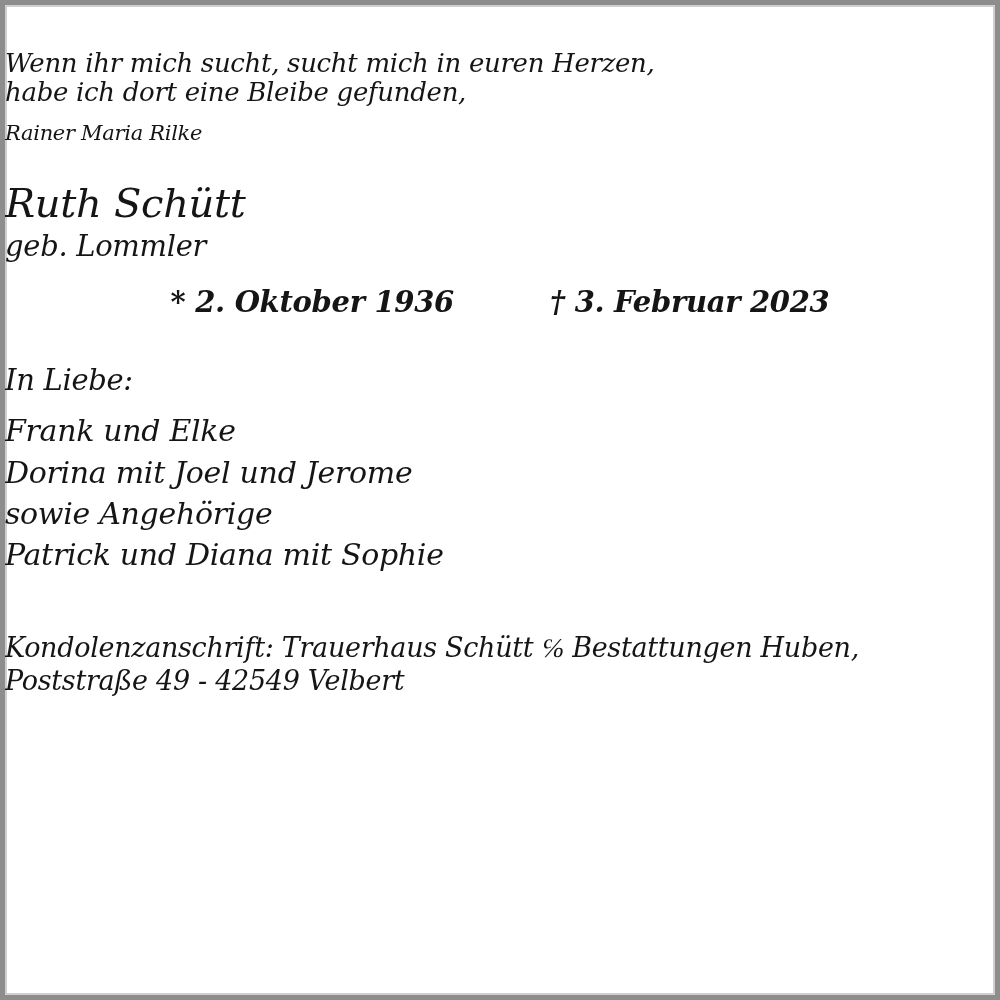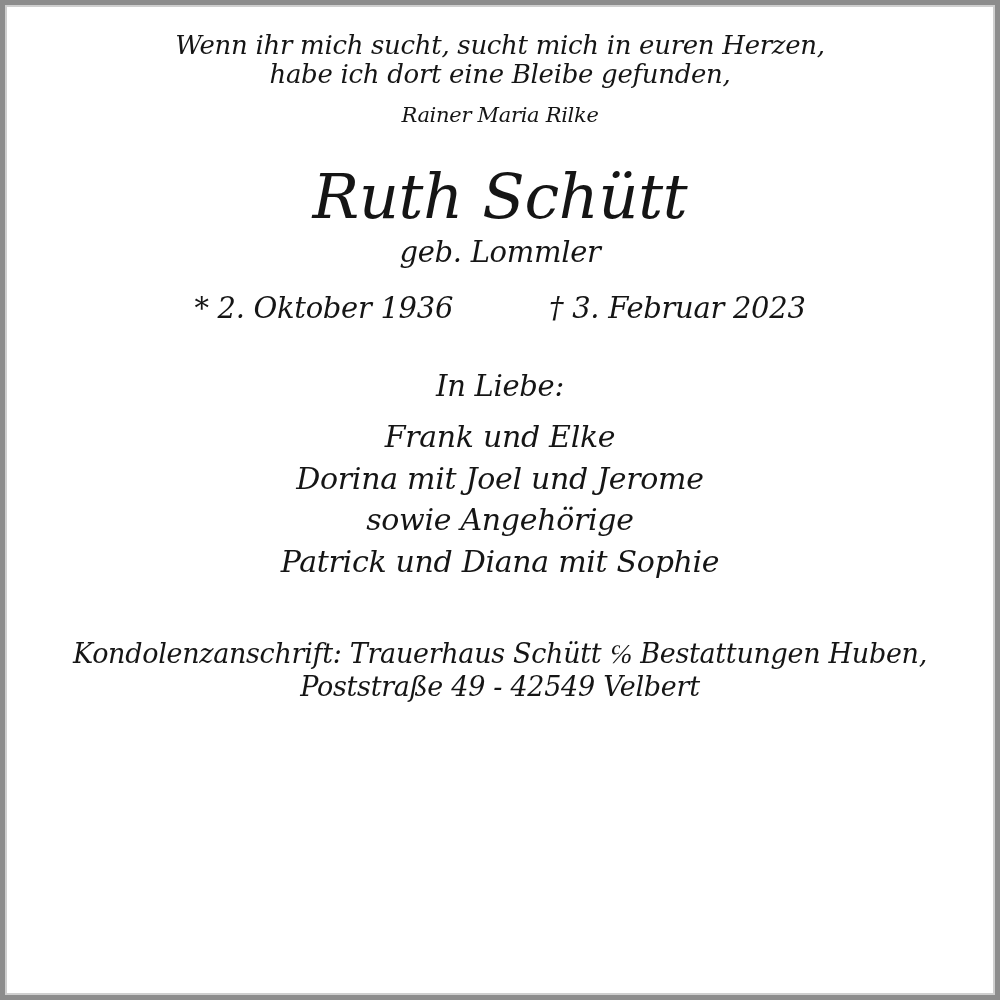--- a/index.html
+++ b/index.html
@@ -16,50 +16,51 @@
     border: 5px solid #8d8d8d;
     box-shadow: inset 0 0 0 2px #cfcfcf;
     overflow: hidden;
     font-family: "DejaVu Serif", "Liberation Serif", serif;
     font-style: italic;
     color: #151515;
   }
   .content {
     width: 100%;
     padding-top: 26px;
-    text-align: center;
     letter-spacing: -0.3px;
+    margin-top: 18px;
   }
   .quote {
     font-size: 26px;
     line-height: 1.12;
   }
   .quote-author {
     font-size: 21px;
     margin-top: 14px;
   }
   .thanks {
     font-size: 26px;
     margin-top: 50px;
   }
   .deceased-name {
-    font-size: 62px;
+    font-size: 40px;
     line-height: 1.1;
     margin-top: 36px;
   }
   .maiden-name {
     font-size: 29px;
     margin-top: 4px;
   }
   .dates-row {
     display: flex;
     justify-content: center;
     gap: 96px;
     font-size: 29px;
     margin-top: 22px;
+    font-weight: bold;
   }
   .date-item {
     white-space: nowrap;
   }
   .mourners-intro {
     font-size: 29px;
     margin-top: 44px;
   }
   .mourners-names {
     font-size: 30px;

